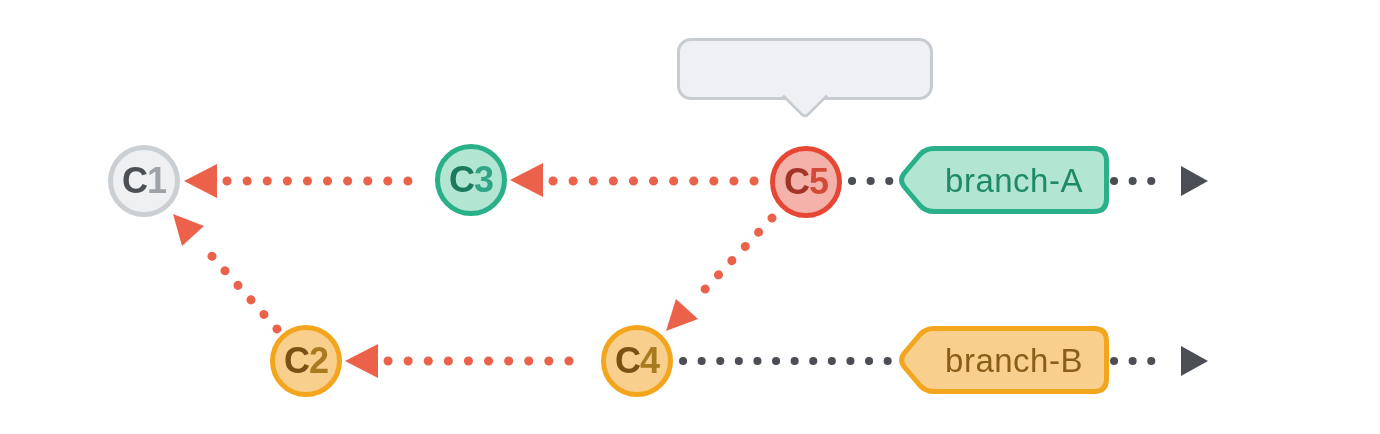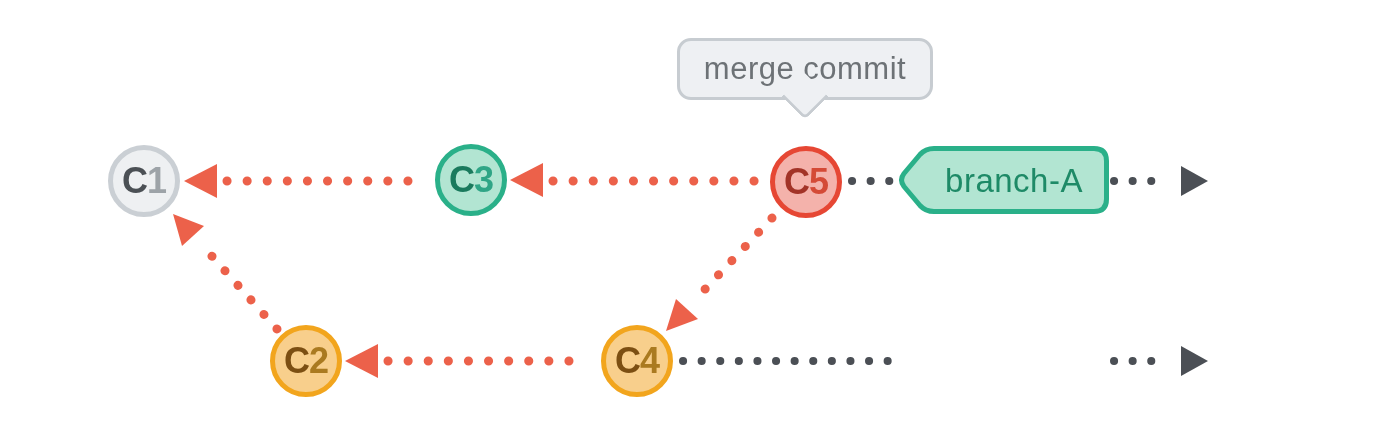--- a/index.html
+++ b/index.html
@@ -90,21 +90,20 @@
     <line class="dark-dots" x1="1114" y1="181" x2="1168" y2="181"></line>
     <polygon class="dark-arrow" points="1181,166 1181,196 1208,181"></polygon>
 
     <line class="dark-dots" x1="683" y1="361" x2="893" y2="361"></line>
     <line class="dark-dots" x1="1114" y1="361" x2="1168" y2="361"></line>
     <polygon class="dark-arrow" points="1181,346 1181,376 1208,361"></polygon>
   </svg>
 
   <div class="tooltip">
     <div class="tooltip-tail"></div>
-    <span>merge commit</span>
   </div>
 
   <div class="commit gray" style="left:108px; top:145px;">
     <span class="letter">C</span>
       <span class="digit">1</span>
   </div>
   <div class="commit teal" style="left:435px; top:144px;">
     <span class="letter">C</span>
       <span class="digit">3</span>
   </div>
@@ -121,14 +120,20 @@
       <span class="digit">4</span>
   </div>
 
   <div class="tag tag-a">
     <svg class="tag-shape" viewBox="0 0 212 70" aria-hidden="true">
       <path d="M 36 3.5 L 196 3.5 Q 208.5 3.5 208.5 16 L 208.5 54 Q 208.5 66.5 196 66.5 L 36 66.5 Q 27.5 66.5 22 60.5 L 6 41.5 Q 1 35 6 28.5 L 22 9.5 Q 27.5 3.5 36 3.5 Z"></path>
     </svg>
     <span class="tag-label">branch-A</span>
   </div>
 
+  <div class="tag tag-b">
+    <svg class="tag-shape" viewBox="0 0 212 70" aria-hidden="true">
+      <path d="M 36 3.5 L 196 3.5 Q 208.5 3.5 208.5 16 L 208.5 54 Q 208.5 66.5 196 66.5 L 36 66.5 Q 27.5 66.5 22 60.5 L 6 41.5 Q 1 35 6 28.5 L 22 9.5 Q 27.5 3.5 36 3.5 Z"></path>
+    </svg>
+    <span class="tag-label">branch-B</span>
+  </div>
 
 </div>
 
 </body></html>

